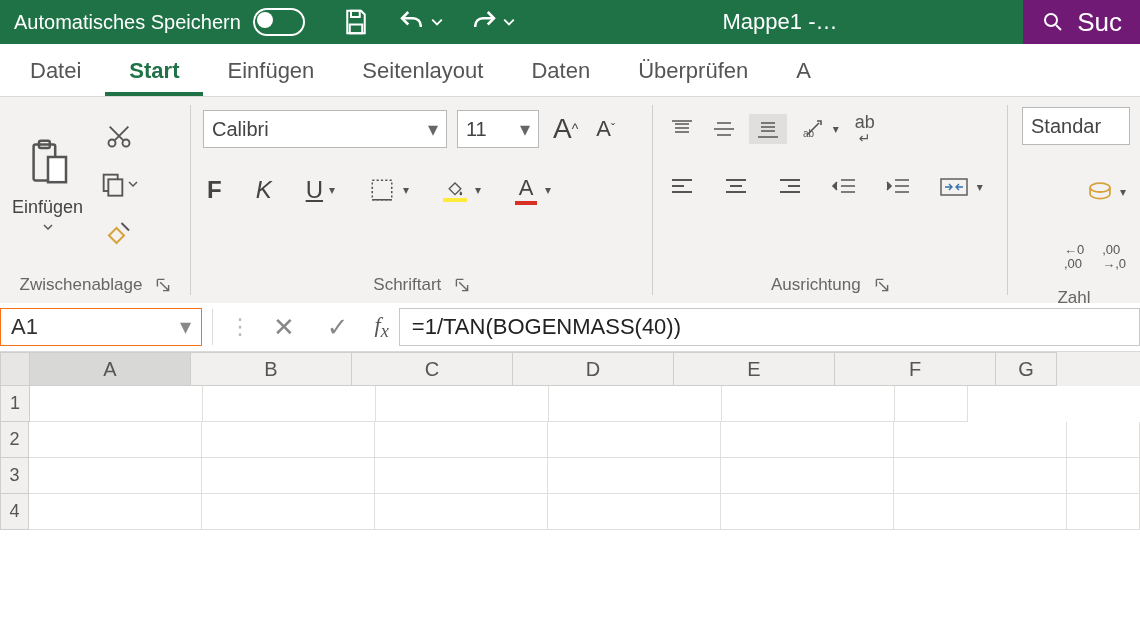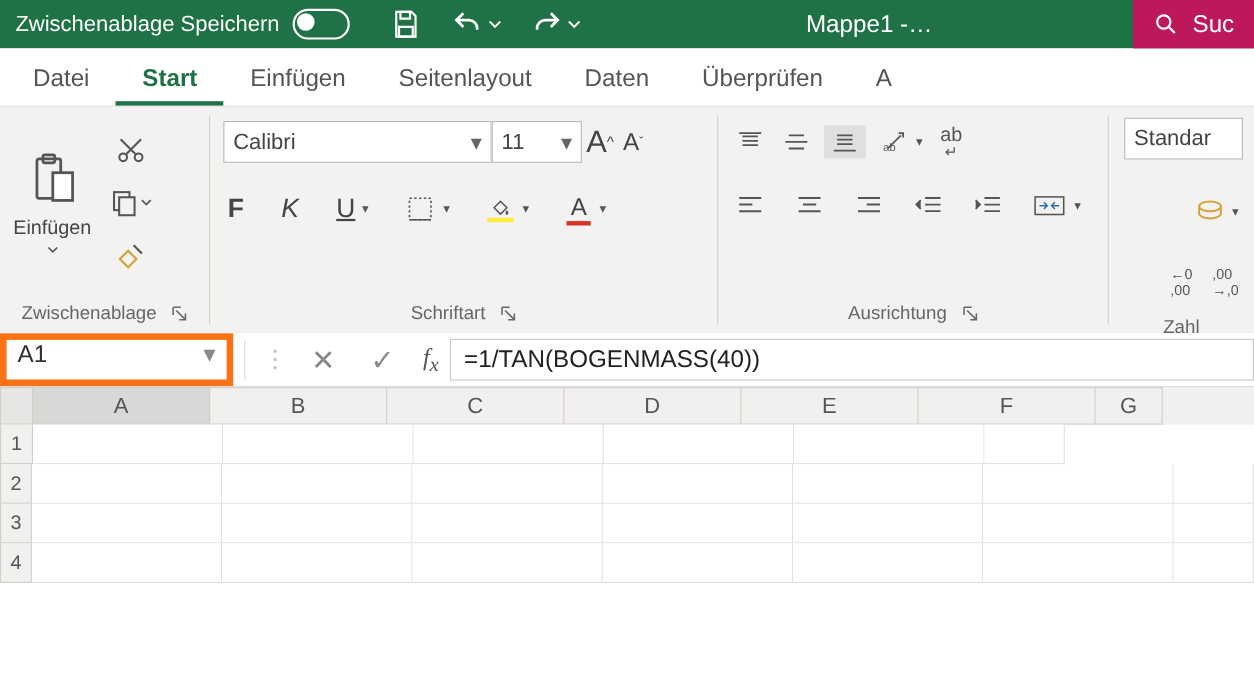--- a/index.html
+++ b/index.html
@@ -3,42 +3,42 @@
 <meta charset="utf-8">
 <style>
 html,body{margin:0;padding:0;font-family:"Segoe UI",Arial,sans-serif;background:#fff;color:#333;overflow:hidden;width:1140px;height:629px}
 .titlebar{height:44px;background:#1f7246;display:flex;align-items:center;color:#fff;font-size:20px}
 .titlebar .autosave{padding:0 14px;display:flex;align-items:center;gap:12px}
 .switch{width:48px;height:24px;border:2px solid #fff;border-radius:14px;position:relative}
 .switch::after{content:"";position:absolute;left:2px;top:2px;width:16px;height:16px;border-radius:50%;background:#fff}
 .qat{display:flex;align-items:center;gap:18px;padding:0 18px}
 .qat svg,.qat .btn{color:#fff}
 .title-center{flex:1;text-align:center;font-size:22px;white-space:nowrap;overflow:hidden;text-overflow:ellipsis}
-.search-box{background:#be185d;height:44px;display:flex;align-items:center;gap:12px;padding:0 18px;font-size:22px}
+.search-box{background:#701a75;height:44px;display:flex;align-items:center;gap:12px;padding:0 18px;font-size:26px}
 .tabs{height:52px;background:#fff;display:flex;align-items:flex-end;padding:0 6px;border-bottom:1px solid #d9d9d9}
 .tab{padding:10px 24px 12px;font-size:22px;color:#555;cursor:pointer;white-space:nowrap}
 .tab.active{color:#1f7246;font-weight:600;border-bottom:4px solid #1f7246;padding-bottom:8px}
 .ribbon{background:#f3f2f1;display:flex;height:206px;align-items:stretch}
 .group{display:flex;flex-direction:column;padding:6px 8px 4px;position:relative}
 .group-sep{width:1px;background:#d0cecb;margin:8px 0}
 .group-label{font-size:17px;color:#666;text-align:center;padding:8px 0 4px;display:flex;justify-content:center;align-items:center;gap:14px}
 .dlg-launch{display:inline-flex}
 .group-body{flex:1;display:flex;align-items:center;gap:8px}
 .big-btn{display:flex;flex-direction:column;align-items:center;gap:4px;padding:6px 4px;font-size:18px;color:#444}
 .col{display:flex;flex-direction:column;gap:12px;justify-content:center}
-.row{display:flex;align-items:center;gap:0}
+.row{display:flex;align-items:center;gap:10px}
 .icon-btn{display:inline-flex;align-items:center;justify-content:center;padding:4px;color:#4a4a4a;position:relative}
 .combo{height:36px;border:1px solid #b8b8b8;background:#fff;display:flex;align-items:center;padding:0 8px;font-size:20px;color:#444}
 .combo .arrow{margin-left:auto;padding-left:6px;color:#666}
 .ff{display:inline-flex;align-items:center;font-size:22px;color:#444}
 .split-arrow{font-size:12px;color:#555;margin-left:4px}
 .font-color-swatch{height:4px;background:#d93025}
 .highlight-swatch{height:4px;background:#ffeb3b}
 .namebox-bar{height:48px;display:flex;align-items:center;border-bottom:1px solid #d9d9d9;padding-left:0}
-.namebox{height:36px;border:6px solid #f97316;background:#fff;display:flex;align-items:flex-start;width:180px;padding:0 10px;font-size:22px}
+.namebox{height:36px;border:1px solid #f97316;background:#fff;display:flex;align-items:center;width:180px;padding:0 10px;font-size:22px}
 .namebox .arrow{margin-left:auto;color:#888}
 .fx-sep{width:1px;background:#d9d9d9;height:36px;margin:0 10px}
 .fx-btn{color:#888;padding:0 16px;font-size:26px}
 .fx-label{font-style:italic;font-family:"Cambria Math",serif;font-size:22px;color:#555;padding:0 10px}
 .formula-input{flex:1;height:36px;border:1px solid #c8c8c8;background:#fff;font-size:22px;padding:0 12px;color:#222;outline:none;font-family:inherit}
 .grid-area{position:relative}
 .col-headers{display:flex;height:34px;background:#f1f0ee}
 .corner{width:28px;border:1px solid #d0cecb;background:#e7e6e4}
 .col-h{flex:0 0 160px;border:1px solid #d0cecb;border-left:none;text-align:center;font-size:20px;color:#555;line-height:32px}
 .col-h.active{background:#d8d8d6}
@@ -47,21 +47,21 @@
 .row-h{width:28px;border:1px solid #d0cecb;border-top:none;background:#f1f0ee;text-align:center;font-size:18px;color:#555;line-height:34px}
 .cell{flex:0 0 160px;border:1px solid #e0dfdd;border-top:none;border-left:none;font-size:22px;line-height:34px;padding:0 6px;color:#222;text-align:right;background:#fff}
 .cell.selected{outline:2px solid #1f7246;outline-offset:-2px;position:relative;z-index:2}
 svg{display:block}
 </style>
 </head>
 <body>
 
 <div class="titlebar">
   <div class="autosave">
-    <span>Zwischenablage Speichern</span>
+    <span>Automatisches Speichern</span>
     <span class="switch"></span>
   </div>
   <div class="qat">
     <span class="icon-btn">
       <svg width="30" height="30" viewBox="0 0 24 24" fill="none" stroke="#fff" stroke-width="1.6">
           <path d="M5 3h11l3 3v15H5z"></path>
           <path d="M8 3h7v5H8z"></path>
           <path d="M7 14h10v7H7z"></path>
         </svg>
     </span>

